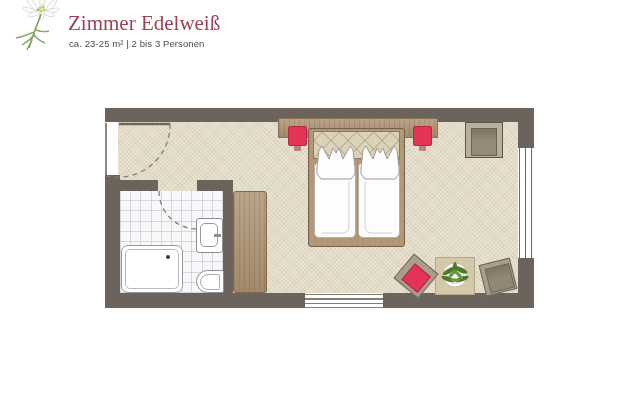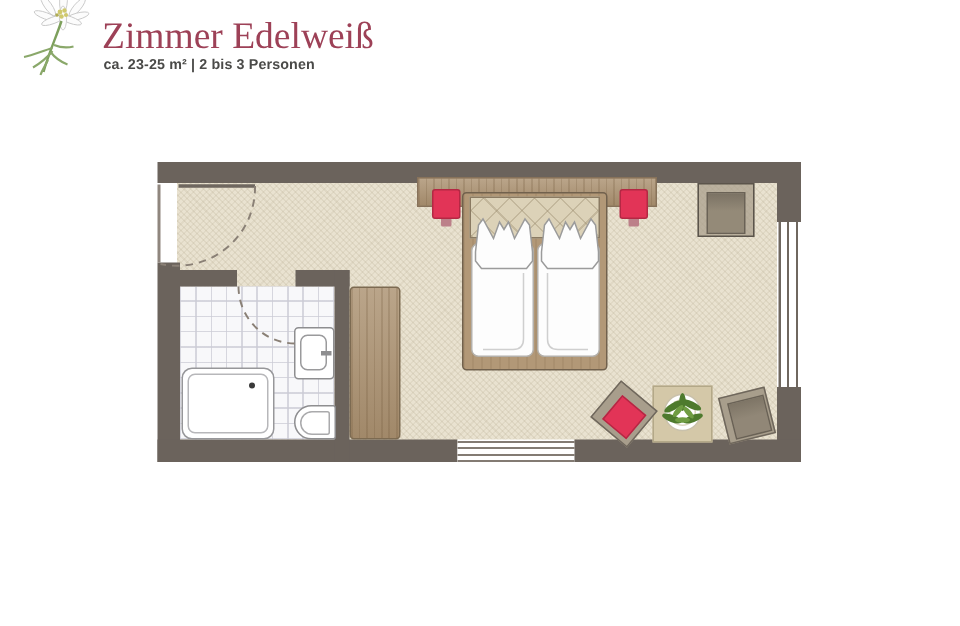--- a/index.html
+++ b/index.html
@@ -1,21 +1,21 @@
 <!DOCTYPE html>
 <html><head>
 <meta charset="utf-8">
 <style>
   html,body{margin:0;padding:0;}
   body{width:640px;height:417px;background:#ffffff;position:relative;overflow:hidden;
        font-family:"Liberation Sans", sans-serif;}
   .abs{position:absolute;}
   
-  #title{left:68px;top:11px;font-family:"Liberation Serif", serif;font-size:25px;color:#9d4157;text-align:right;}
-  #subtitle{left:69px;top:38px;font-size:9.5px;font-weight:700;color:#4a4a48;letter-spacing:.1px;}
+  #title{left:68px;top:11px;font-family:"Liberation Serif", serif;font-size:21px;color:#9d4157;text-align:right;}
+  #subtitle{left:69px;top:38px;font-size:9.5px;font-weight:400;color:#4a4a48;letter-spacing:.1px;}
   
   #plan{left:105px;top:108px;width:429px;height:200px;}
   .wall{background:#6b635c;position:absolute;}
   #floor{left:13px;top:12px;width:404px;height:176px;background-color:#e9e2d0;
     background-image:repeating-linear-gradient(45deg, rgba(164,152,122,.15) 0 1px, transparent 1px 3px),
                      repeating-linear-gradient(-45deg, rgba(164,152,122,.12) 0 1px, transparent 1px 3px);}
   #bath-floor{left:15px;top:83px;width:103px;height:102px;background-color:#f8f8fa;
     background-image:repeating-linear-gradient(0deg, rgba(203,203,213,.75) 0 1px, transparent 1px 10.2px),
                      repeating-linear-gradient(90deg, rgba(203,203,213,.75) 0 1px, transparent 1px 10.2px);}
   #win-right{left:413px;top:40px;width:16px;height:110px;background:#fff;}

